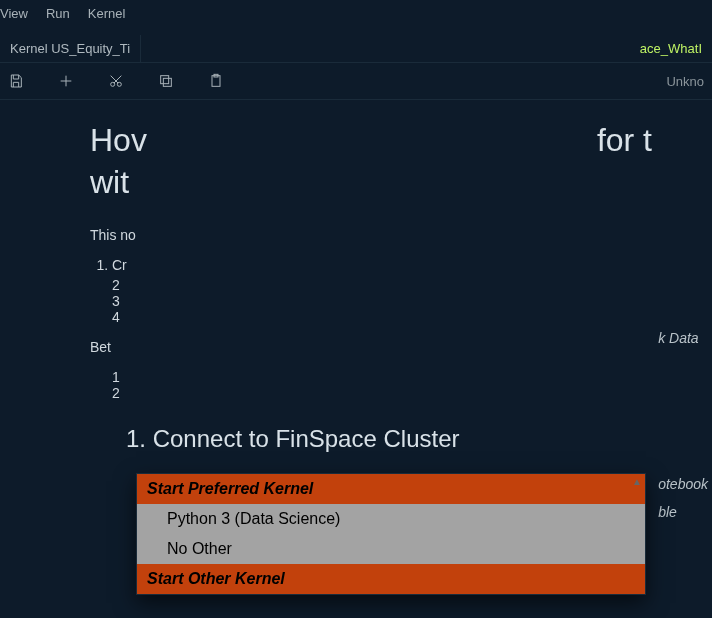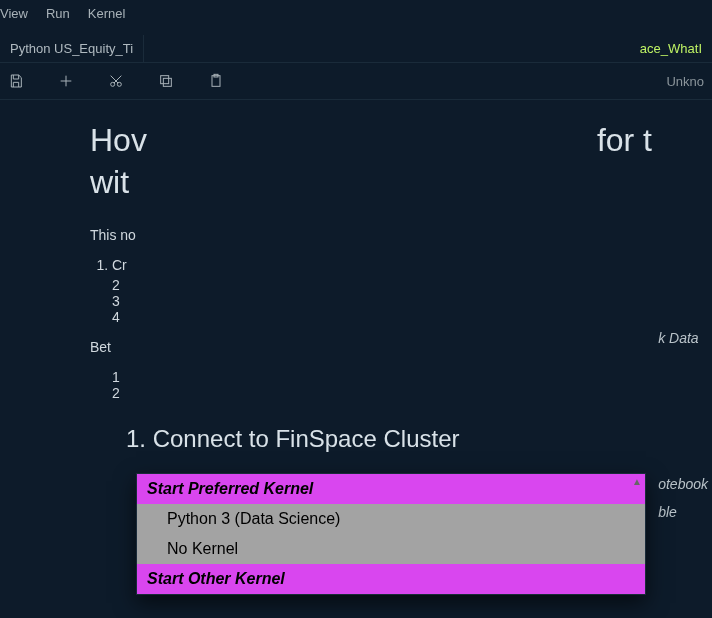--- a/index.html
+++ b/index.html
@@ -109,21 +109,21 @@
       color: #000;
       max-height: 432px;
       overflow-y: auto;
       position: relative;
     }
     .list-header {
       font-weight: 700;
       font-style: italic;
       font-size: 16px;
       padding: 6px 10px;
-      background: #d946ef;
+      background: #c2410c;
       color: #000;
     }
     .list-item {
       font-size: 16px;
       padding: 6px 10px 6px 30px;
       cursor: pointer;
       color: #000;
       background: #fff;
     }
     .list-item.alt { background: #a3a3a3; }
@@ -142,21 +142,21 @@
 </head>
 <body>
 
 <div class="menubar">
   <span>View</span>
   <span>Run</span>
   <span>Kernel</span>
 </div>
 
 <div class="tabbar">
-  <div class="tab">Python US_Equity_Ti</div>
+  <div class="tab">Kernel US_Equity_Ti</div>
   <div class="tab-right">ace_WhatI</div>
 </div>
 
 <div class="toolbar">
   <span class="toolbar-icon">
     <svg viewBox="0 0 24 24">
         <path d="M5 3h11l4 4v14H5z M8 3v6h8V3 M8 21v-7h8v7"></path>
       </svg>
   </span>
   <span class="toolbar-icon">
@@ -214,19 +214,19 @@
   <div>ble</div>
 </div>
 
 <div class="modal modal-wrapper">
   <div class="listbox">
     <div class="listbox-scrollicon-up">▲</div>
 
     <div class="list-header">Start Preferred Kernel</div>
     <div class="list-item alt">Python 3 (Data Science)</div>
 
-    <div class="list-item alt">No Kernel</div>
+    <div class="list-item alt">No Other</div>
 
     <div class="list-header">Start Other Kernel</div>
 
   </div>
 
 </div>
 
 </body></html>

